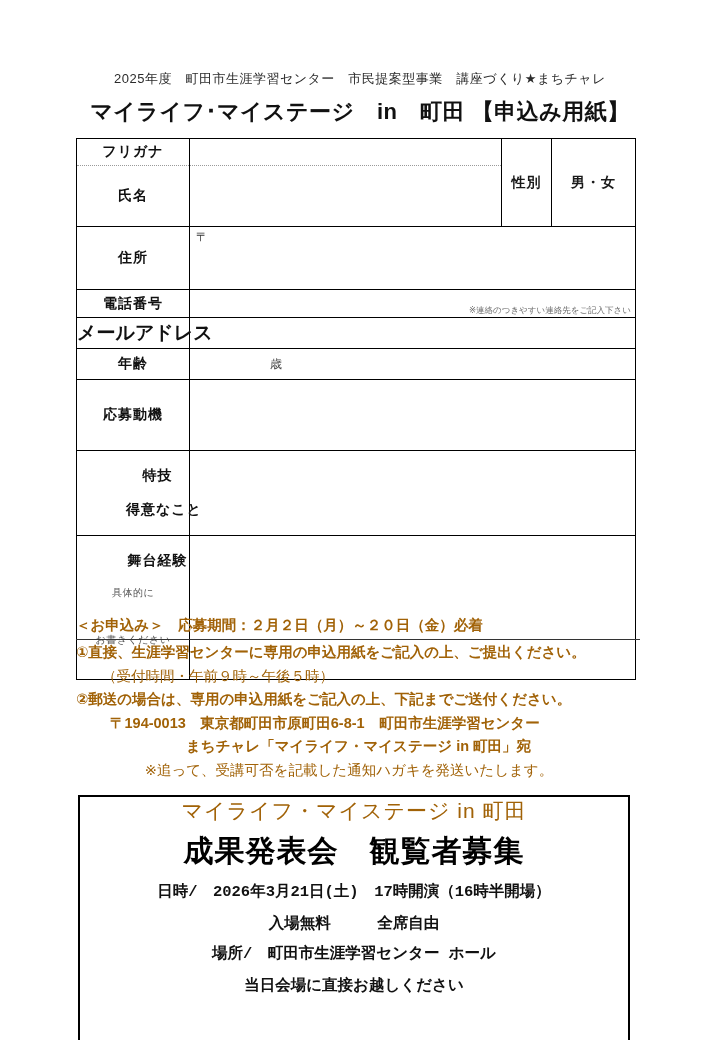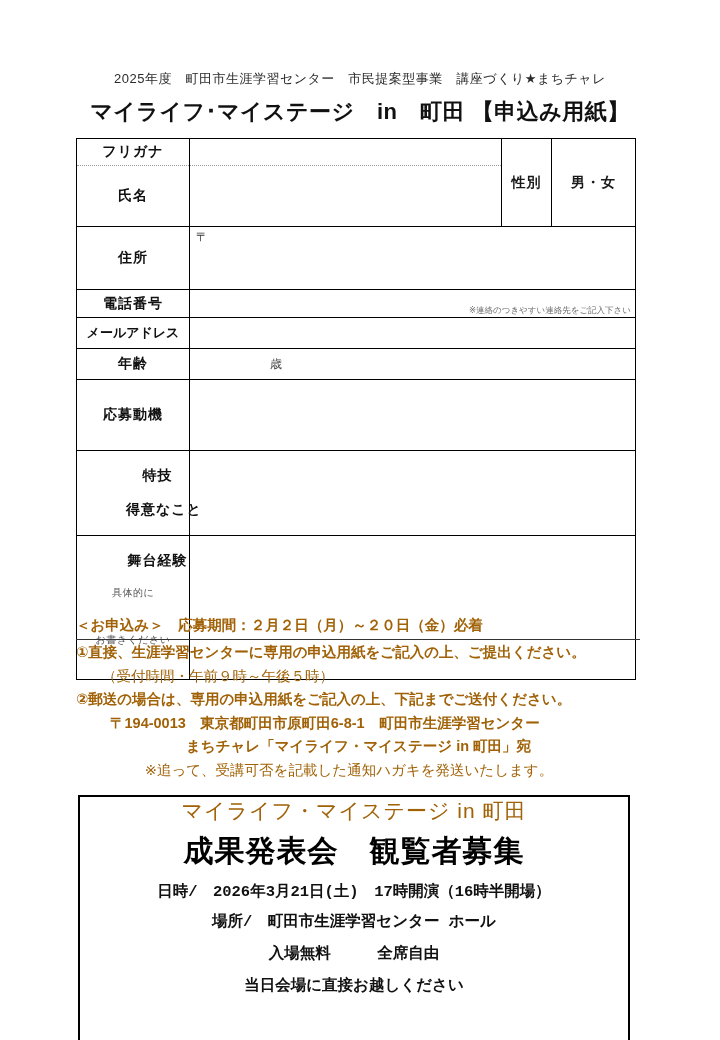--- a/index.html
+++ b/index.html
@@ -70,21 +70,21 @@
   .lbl-sub {
     display: block;
     font-size: 10px;
     font-weight: normal;
     letter-spacing: 0.5px;
     color: #555;
     line-height: 1.45;
   }
   .lbl-wide {
     letter-spacing: 0px;
-    font-size: 13px;
+    font-size: 19px;
   }
   .cell-val {
     font-size: 13px;
   }
   
   td.dotted-bottom { border-bottom: 1px dotted #9a9a9a; }
   td.dotted-top    { border-top: 1px dotted #9a9a9a; }
 
   .postal {
     display: block;
@@ -266,18 +266,18 @@
     <div class="ins-line ins-strong">②郵送の場合は、専用の申込用紙をご記入の上、下記までご送付ください。</div>
     <div class="ins-line ins-indent2">〒194-0013　東京都町田市原町田6-8-1　町田市生涯学習センター</div>
     <div class="ins-line ins-indent3">まちチャレ「マイライフ・マイステージ in 町田」宛</div>
     <div class="ins-line ins-center">※追って、受講可否を記載した通知ハガキを発送いたします。</div>
   </div>
 
   <div class="event-box">
     <div class="ev-title">マイライフ・マイステージ in 町田</div>
     <div class="ev-main">成果発表会　観覧者募集</div>
     <div class="ev-row">日時/　2026年3月21日(土)　17時開演（16時半開場）</div>
+    <div class="ev-row sp">入場無料　　　全席自由</div>
     <div class="ev-row">場所/　町田市生涯学習センター ホール</div>
-    <div class="ev-row sp">入場無料　　　全席自由</div>
     <div class="ev-row sp">当日会場に直接お越しください</div>
   </div>
 
 </div>
 
 </body></html>

